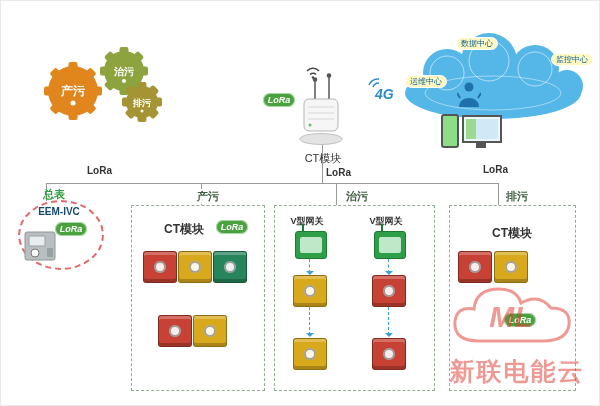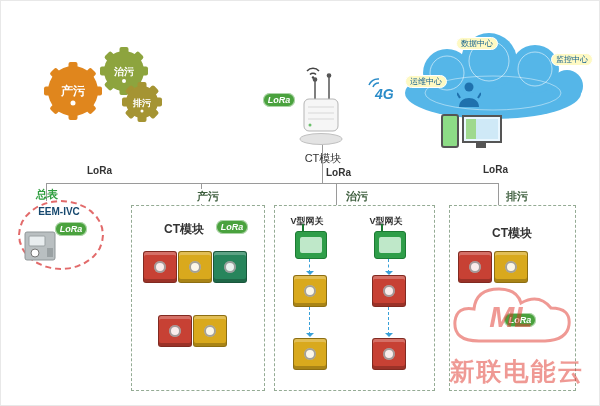--- a/index.html
+++ b/index.html
@@ -157,21 +157,21 @@
     <line x1="3" y1="17" x2="0" y2="12" stroke="#1f71ad" stroke-width="2"></line>
     <line x1="21" y1="17" x2="24" y2="12" stroke="#1f71ad" stroke-width="2"></line>
   </svg>
   <div class="phone" style="left:440px;top:113px;"></div>
   <div class="monitor" style="left:461px;top:114px;"></div>
 
   <div class="bus-label" style="left:86px;top:164px;">LoRa</div>
   <div class="bus-label" style="left:325px;top:166px;">LoRa</div>
   <div class="bus-label" style="left:482px;top:163px;">LoRa</div>
 
-  <div class="group-label-green" style="left:35px;top:186px;">总表</div>
+  <div class="group-label-green" style="left:42px;top:186px;">总表</div>
   <div class="ellipse-group" style="left:17px;top:199px;width:82px;height:66px;"></div>
   <div class="meter-model" style="left:21px;top:205px;width:74px;">EEM-IVC</div>
   <div class="lora" style="left:54px;top:221px;">LoRa</div>
   <svg class="abs" style="left:22px;top:227px;" width="40" height="36" viewBox="0 0 40 36">
     <rect x="2" y="4" width="30" height="28" rx="2" fill="#b9bfc1" stroke="#8f9698"></rect>
     <rect x="6" y="8" width="16" height="10" rx="1" fill="#e8edef" stroke="#9aa1a3"></rect>
     <circle cx="12" cy="25" r="4" fill="#fff" stroke="#777"></circle>
     <rect x="24" y="20" width="6" height="9" fill="#9aa1a3"></rect>
   </svg>
 

